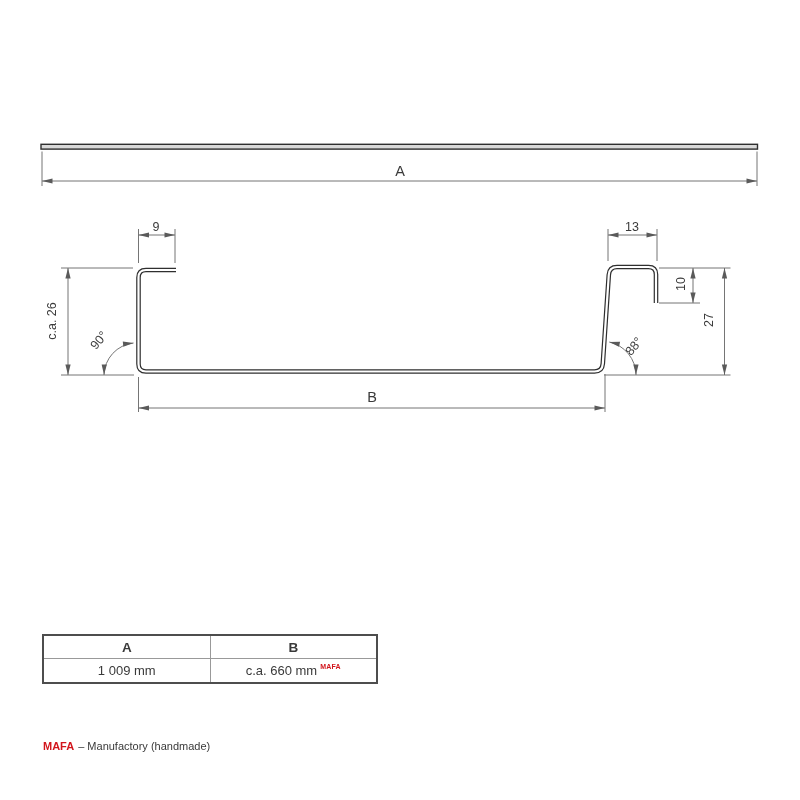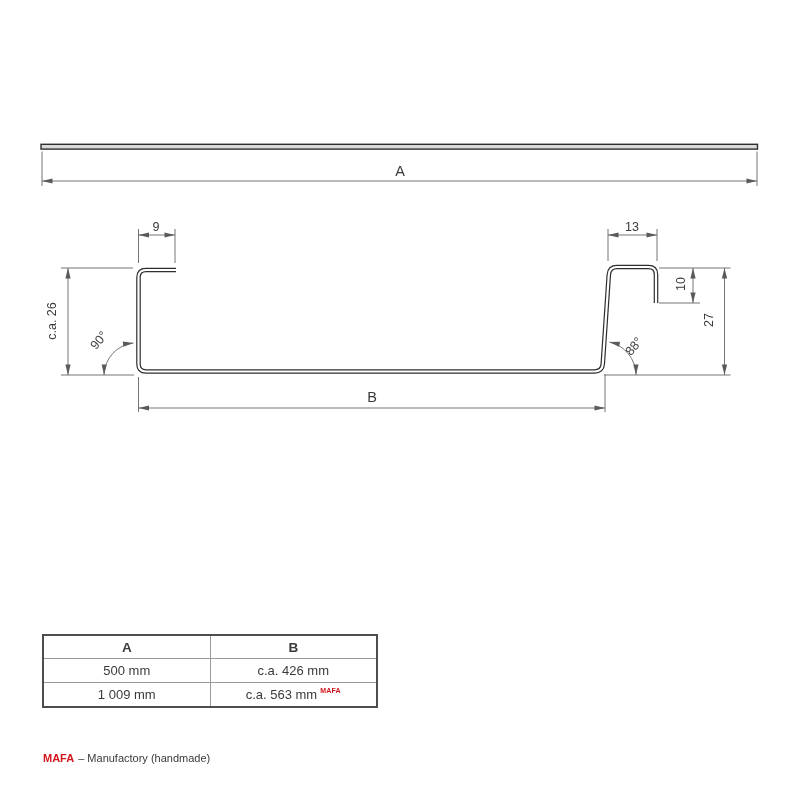--- a/index.html
+++ b/index.html
@@ -61,21 +61,20 @@
     vertical-align: 6px;
     margin-left: 3px;
     letter-spacing: 0.2px;
   }
   .footnote {
     position: absolute;
     left: 43px;
     top: 740px;
     font-size: 11px;
     color: #3a3a3a;
-    margin-top: 12px;
   }
   .footnote .term {
     color: #d2151c;
     font-weight: 700;
     margin-right: 4px;
   }
 </style>
 </head>
 <body>
 
@@ -169,27 +168,23 @@
 
   <table class="spec-table">
     <thead>
       <tr>
         <th>A</th>
         <th>B</th>
       </tr>
     </thead>
     <tbody>
       <tr>
-        <td>500 mm</td>
-        <td>c.a. 426 mm</td>
-      </tr>
-      <tr>
         <td>1 009 mm</td>
         <td>
-          <span>c.a. 563 mm</span><span class="sup-note">MAFA</span>
+          <span>c.a. 660 mm</span><span class="sup-note">MAFA</span>
         </td>
       </tr>
     </tbody>
   </table>
 
   <div class="footnote">
     <span class="term">MAFA</span><span>– Manufactory (handmade)</span>
   </div>
 
 </div>

